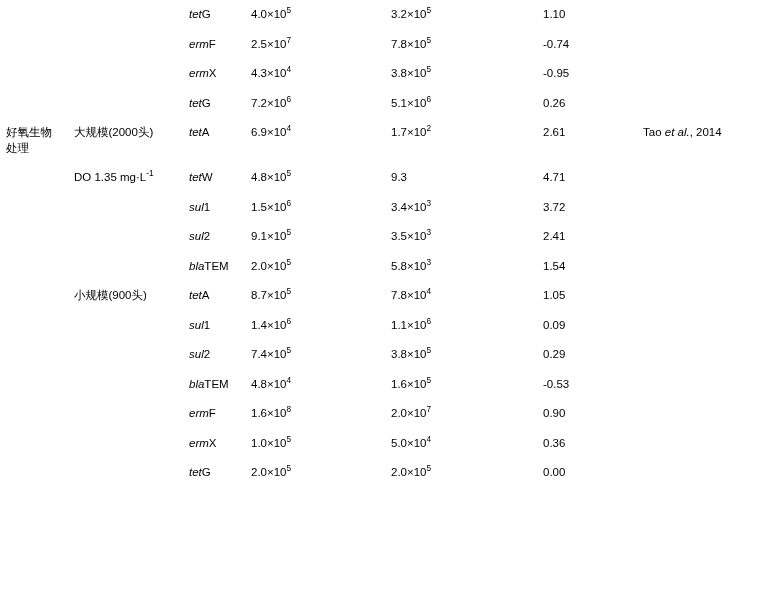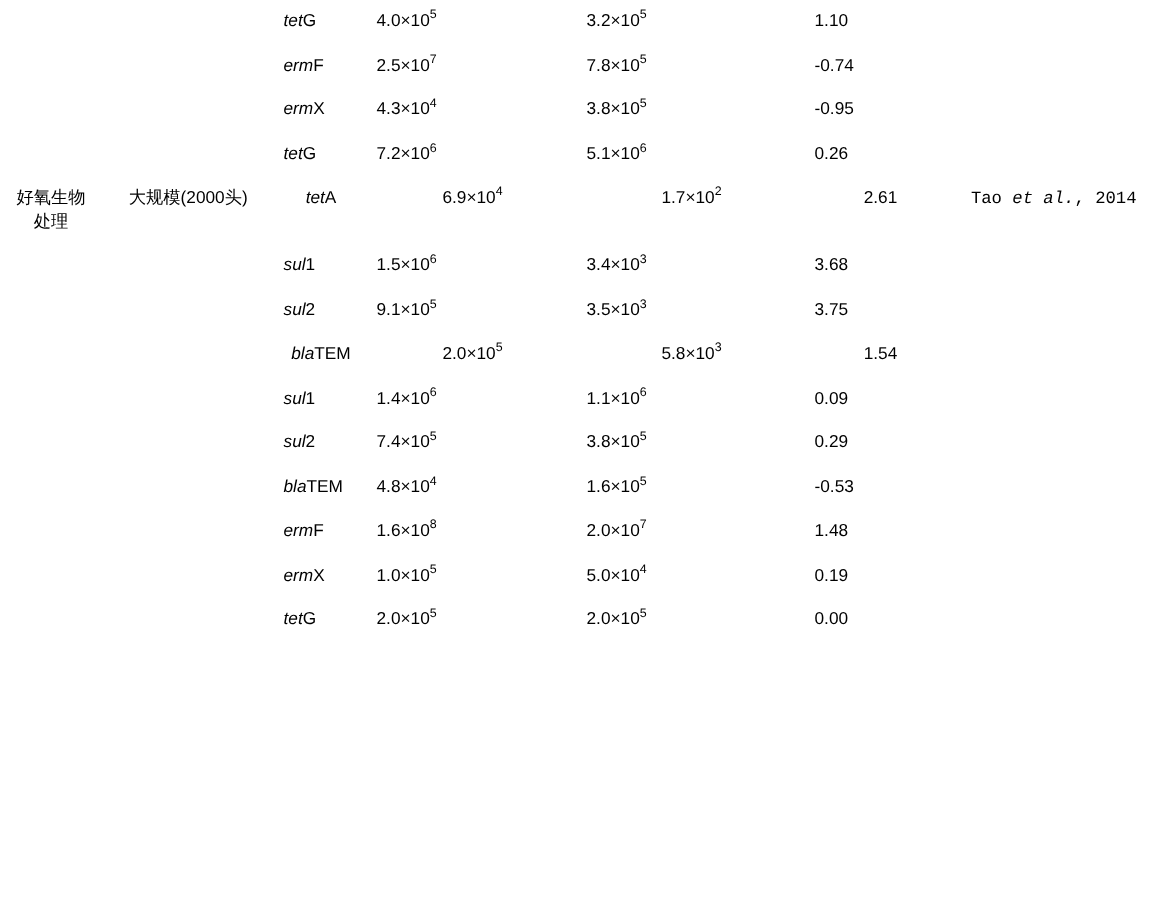--- a/index.html
+++ b/index.html
@@ -35,26 +35,25 @@
   col.c-process { width: 68px; }
   col.c-condition { width: 115px; }
   col.c-gene { width: 62px; }
   col.c-influent { width: 140px; }
   col.c-effluent { width: 152px; }
   col.c-removal { width: 100px; }
   col.c-ref { width: 131px; }
 
   .rule-top td {
     border-top: 1px solid #000000;
-    text-align: center;
   }
   .gene { font-style: normal; }
   .gene .ital { font-style: italic; }
   .sup { font-size: 0.72em; vertical-align: super; line-height: 0; }
-  .ref-cell { font-size: 11.5px; font-family: Liberation Mono, monospace; }
+  .ref-cell { font-size: 11.5px; }
   .ref-cell .ital { font-style: italic; }
   .process-cell { line-height: 1.5; }
   .cond-cell { line-height: 1.5; }
   .num { white-space: nowrap; }
   .rm { white-space: nowrap; margin-left: 16px; }
 </style>
 </head>
 <body>
 
 <div class="table-wrap">
@@ -109,47 +108,65 @@
           <td class="process-cell">好氧生物处理</td>
           <td class="cond-cell">大规模(2000头)</td>
           <td class="gene"><span class="ital">tet</span><span>A</span></td>
           <td class="num">6.9×10<span class="sup">4</span></td>
           <td class="num">1.7×10<span class="sup">2</span></td>
           <td class="rm">2.61</td>
           <td class="ref-cell">Tao <span class="ital">et al.</span>, 2014</td>
         </tr>
         <tr>
           <td class="process-cell"></td>
+          <td class="cond-cell">DO 1.35 mg·L<span class="sup">-1</span></td>
+          <td class="gene"><span class="ital">tet</span><span>W</span></td>
+          <td class="num">4.8×10<span class="sup">5</span></td>
+          <td class="num">9.3</td>
+          <td class="rm">4.71</td>
+          <td class="ref-cell"></td>
+        </tr>
+        <tr>
+          <td class="process-cell"></td>
           <td class="cond-cell"></td>
           <td class="gene"><span class="ital">sul</span><span>1</span></td>
           <td class="num">1.5×10<span class="sup">6</span></td>
           <td class="num">3.4×10<span class="sup">3</span></td>
-          <td class="rm">3.68</td>
+          <td class="rm">3.72</td>
           <td class="ref-cell"></td>
         </tr>
         <tr>
           <td class="process-cell"></td>
           <td class="cond-cell"></td>
           <td class="gene"><span class="ital">sul</span><span>2</span></td>
           <td class="num">9.1×10<span class="sup">5</span></td>
           <td class="num">3.5×10<span class="sup">3</span></td>
-          <td class="rm">3.75</td>
+          <td class="rm">2.41</td>
           <td class="ref-cell"></td>
         </tr>
         <tr class="rule-top">
           <td class="process-cell"></td>
           <td class="cond-cell"></td>
           <td class="gene"><span class="ital">bla</span><span>TEM</span></td>
           <td class="num">2.0×10<span class="sup">5</span></td>
           <td class="num">5.8×10<span class="sup">3</span></td>
           <td class="rm">1.54</td>
           <td class="ref-cell"></td>
         </tr>
         <tr>
           <td class="process-cell"></td>
+          <td class="cond-cell">小规模(900头)</td>
+          <td class="gene"><span class="ital">tet</span><span>A</span></td>
+          <td class="num">8.7×10<span class="sup">5</span></td>
+          <td class="num">7.8×10<span class="sup">4</span></td>
+          <td class="rm">1.05</td>
+          <td class="ref-cell"></td>
+        </tr>
+        <tr>
+          <td class="process-cell"></td>
           <td class="cond-cell"></td>
           <td class="gene"><span class="ital">sul</span><span>1</span></td>
           <td class="num">1.4×10<span class="sup">6</span></td>
           <td class="num">1.1×10<span class="sup">6</span></td>
           <td class="rm">0.09</td>
           <td class="ref-cell"></td>
         </tr>
         <tr>
           <td class="process-cell"></td>
           <td class="cond-cell"></td>
@@ -167,30 +184,30 @@
           <td class="num">1.6×10<span class="sup">5</span></td>
           <td class="rm">-0.53</td>
           <td class="ref-cell"></td>
         </tr>
         <tr>
           <td class="process-cell"></td>
           <td class="cond-cell"></td>
           <td class="gene"><span class="ital">erm</span><span>F</span></td>
           <td class="num">1.6×10<span class="sup">8</span></td>
           <td class="num">2.0×10<span class="sup">7</span></td>
-          <td class="rm">1.48</td>
+          <td class="rm">0.90</td>
           <td class="ref-cell"></td>
         </tr>
         <tr>
           <td class="process-cell"></td>
           <td class="cond-cell"></td>
           <td class="gene"><span class="ital">erm</span><span>X</span></td>
           <td class="num">1.0×10<span class="sup">5</span></td>
           <td class="num">5.0×10<span class="sup">4</span></td>
-          <td class="rm">0.19</td>
+          <td class="rm">0.36</td>
           <td class="ref-cell"></td>
         </tr>
         <tr>
           <td class="process-cell"></td>
           <td class="cond-cell"></td>
           <td class="gene"><span class="ital">tet</span><span>G</span></td>
           <td class="num">2.0×10<span class="sup">5</span></td>
           <td class="num">2.0×10<span class="sup">5</span></td>
           <td class="rm">0.00</td>
           <td class="ref-cell"></td>

